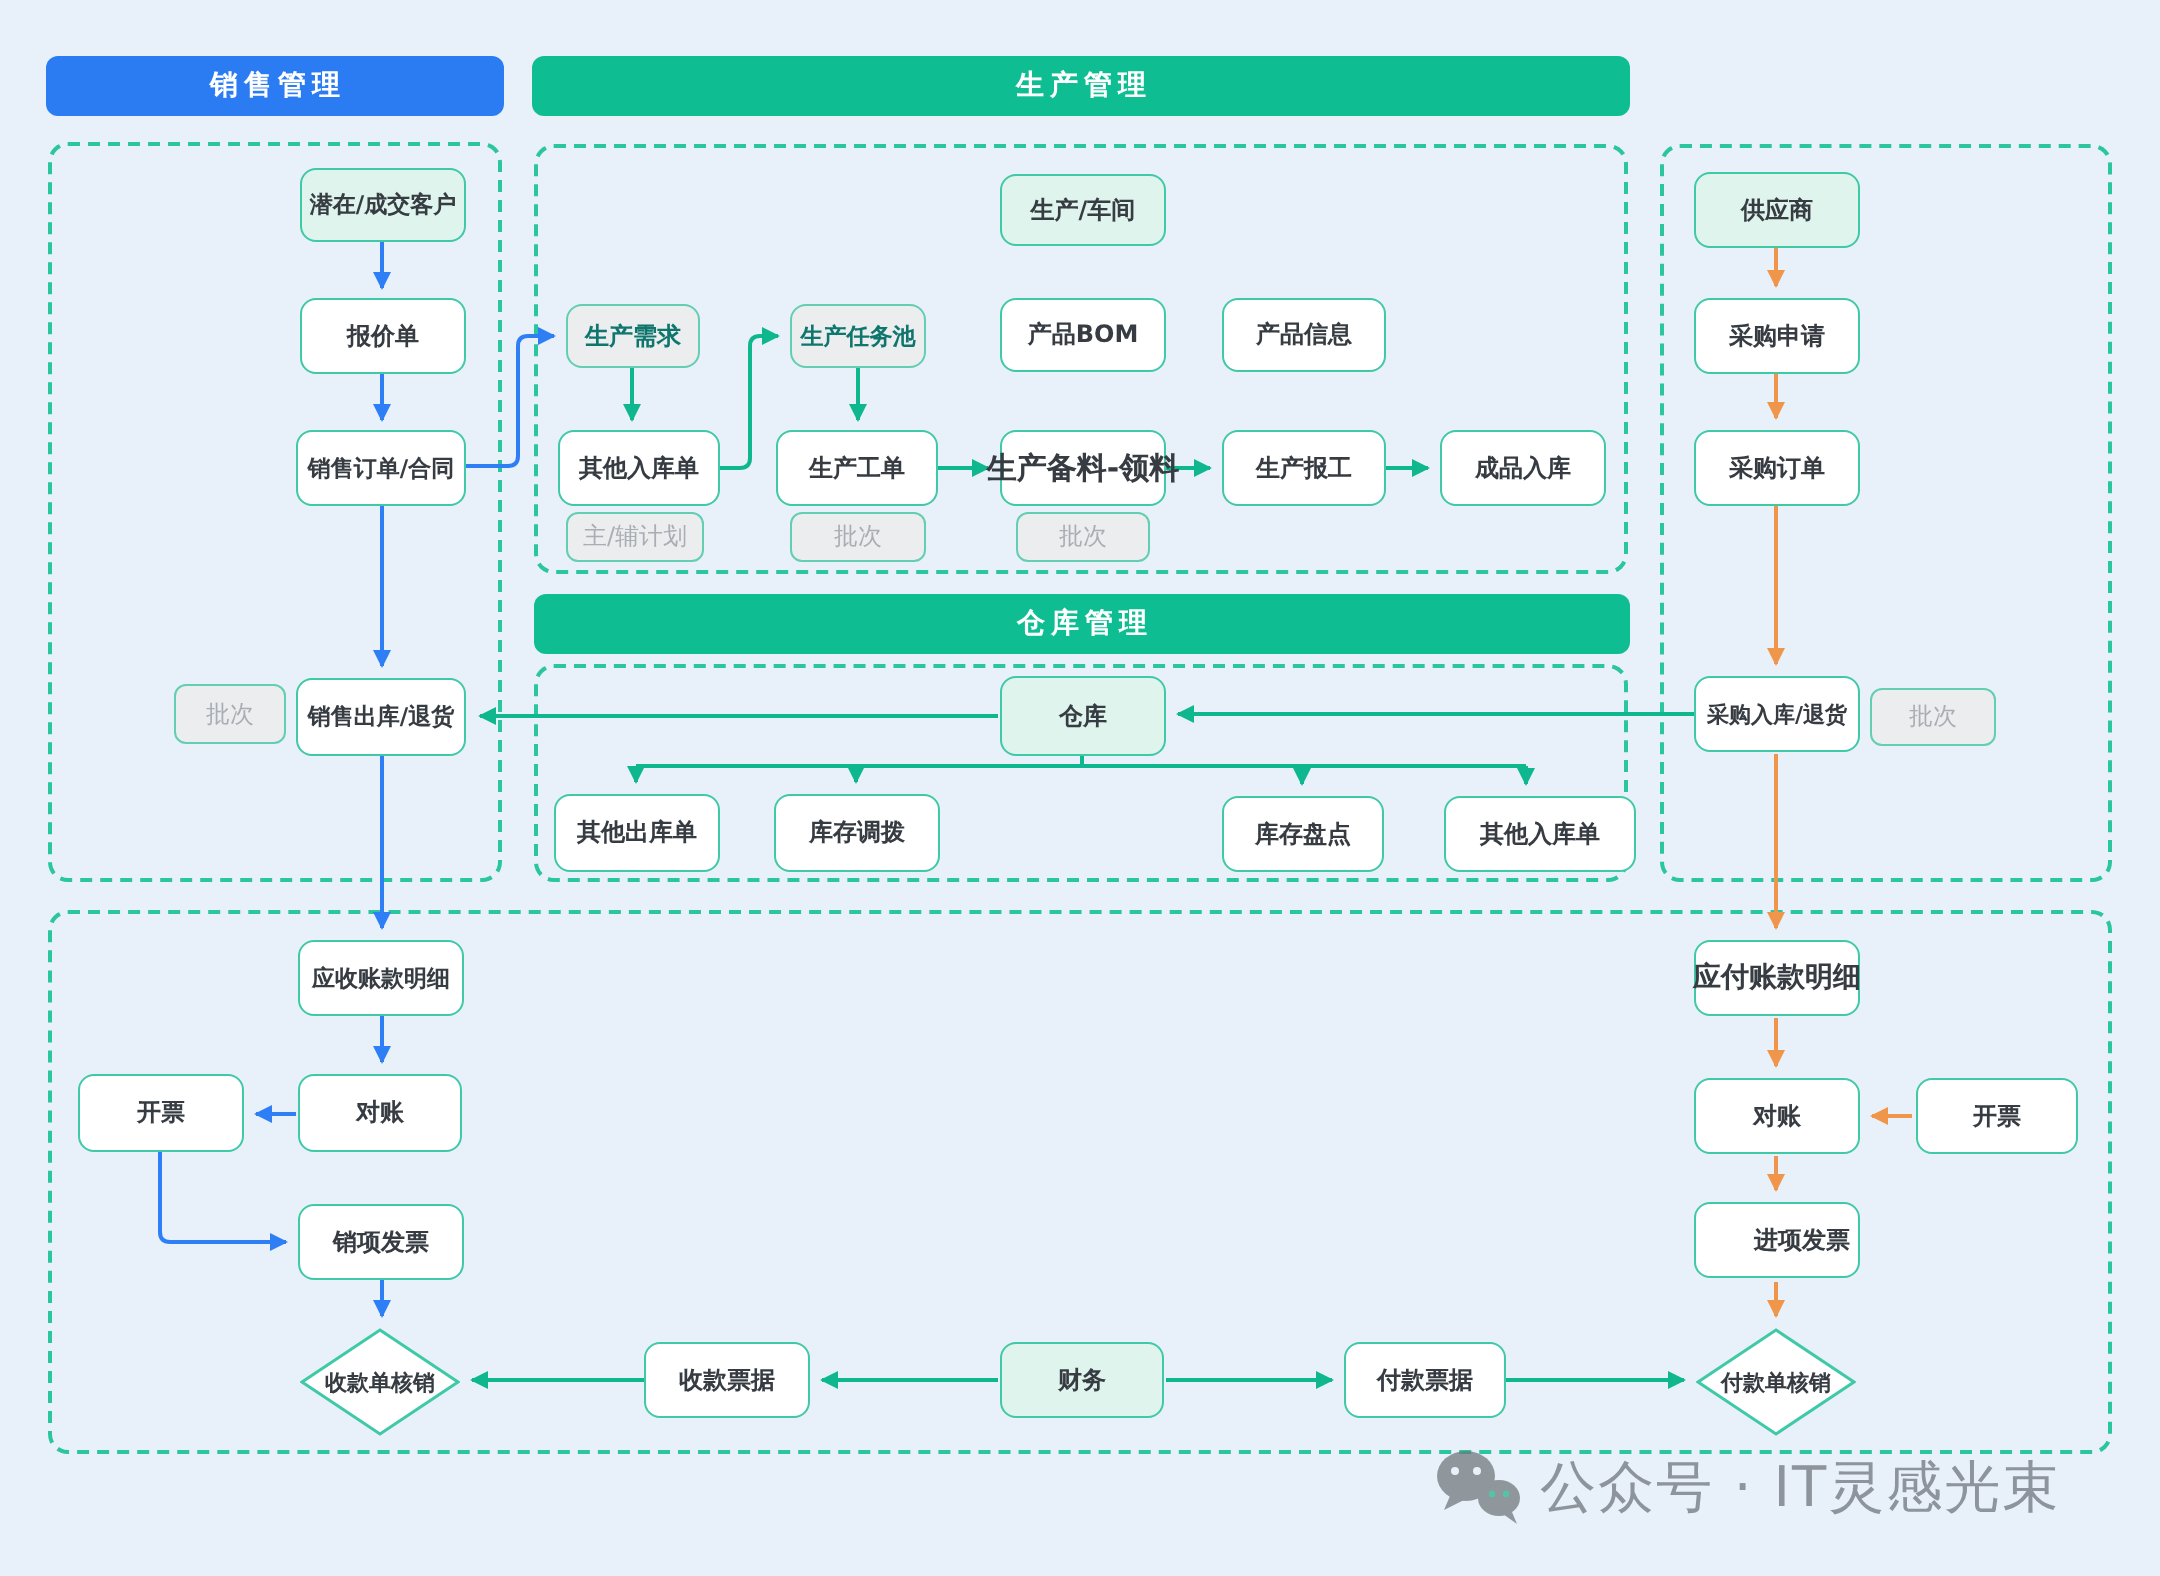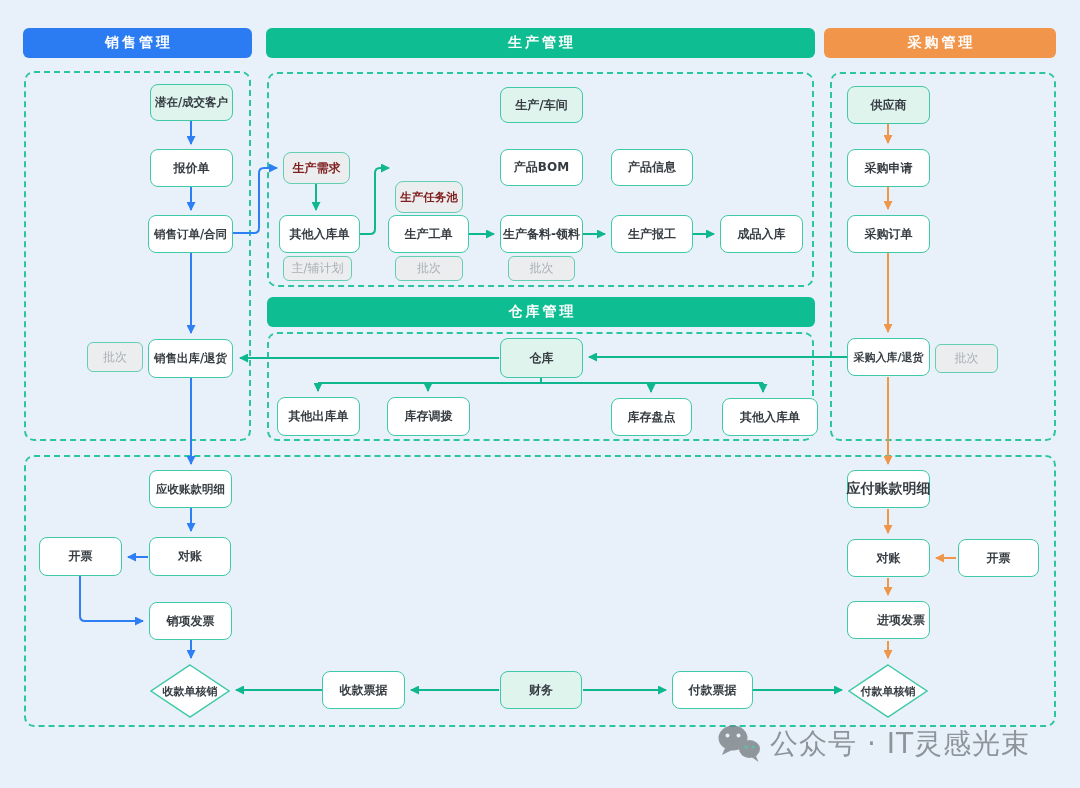--- a/index.html
+++ b/index.html
@@ -15,41 +15,40 @@
 
   .container { position:absolute; border:2px dashed #2BC5A0; border-radius:10px; z-index:0; }
 
   .edges { position:absolute; left:0; top:0; z-index:2; }
 
   .nodes-layer { position:absolute; left:0; top:0; width:100%; height:100%; z-index:3; pointer-events:none; }
   .node { position:absolute; display:flex; align-items:center; justify-content:center;
           border-radius:8px; font-size:12px; font-weight:600; color:#363C42; white-space:nowrap; }
   .node.box     { background:#FFFFFF; border:1.5px solid #3FC9A6; }
   .node.green   { background:#DFF4EC; border:1.5px solid #3FC9A6; }
-  .node.graybox { background:#ECEDEF; border:1.5px solid #63CEB1; color:#7f1d1d;justify-content:center; }
+  .node.graybox { background:#ECEDEF; border:1.5px solid #63CEB1; color:#0f766e;justify-content:center; }
   .node.tag     { background:#ECEDEF; border:1.3px solid #63CEB1; color:#A9AEB4; border-radius:6px; font-weight:500; }
   .node.diamond { background:transparent; border:none; border-radius:0; }
   .node.diamond svg { position:absolute; left:0; top:0; }
   .node.diamond .nlabel { position:relative; font-size:11px; }
   .diamond-shape { fill:#FFFFFF; stroke:#3FC9A6; stroke-width:1.5; }
   .nlabel { position:relative; }
 
   .watermark { position:absolute; left:716px; top:724px; display:flex; align-items:center; gap:8px;
                z-index:6; color:rgba(105,112,118,0.72); }
   .watermark .wm-text { font-size:28px; font-weight:500; letter-spacing:1px; white-space:nowrap; }
   .wm-icon { opacity:0.72; }
 </style>
 </head>
 <body>
 
 <div class="canvas">
 
   <div class="bar bar-blue" style="left:23px;  top:28px;  width:229px;">销售管理</div>
   <div class="bar bar-green" style="left:266px; top:28px;  width:549px;">生产管理</div>
-  <div class="bar bar-orange" style="left:824px; top:28px;  width:232px;">采购管理</div>
   <div class="bar bar-green" style="left:267px; top:297px; width:548px;">仓库管理</div>
 
   <div class="container" style="left:24px;  top:71px;  width:227px; height:370px;"></div>
   <div class="container" style="left:267px; top:72px;  width:547px; height:215px;"></div>
   <div class="container" style="left:267px; top:332px; width:547px; height:109px;"></div>
   <div class="container" style="left:830px; top:72px;  width:226px; height:369px;"></div>
   <div class="container" style="left:24px;  top:455px; width:1032px; height:272px;"></div>
 
   <svg class="edges" width="1080" height="788">
     <defs>
@@ -121,37 +120,37 @@
       </div>
       <div class="node box" style="left: 148px; top: 339px; width: 85px; height: 39px;">
         <span class="nlabel" style="font-size: 11.5px;">销售出库/退货</span>
       </div>
       <div class="node green" style="left: 500px; top: 87px; width: 83px; height: 36px;">
         <span class="nlabel">生产/车间</span>
       </div>
       <div class="node graybox" style="left: 283px; top: 152px; width: 67px; height: 32px;">
         <span class="nlabel">生产需求</span>
       </div>
-      <div class="node graybox" style="left: 395px; top: 152px; width: 68px; height: 32px; margin-top: 29px;">
+      <div class="node graybox" style="left: 395px; top: 152px; width: 68px; height: 32px;">
         <span class="nlabel" style="font-size: 11.5px;">生产任务池</span>
       </div>
       <div class="node box" style="left: 500px; top: 149px; width: 83px; height: 37px;">
         <span class="nlabel">产品BOM</span>
       </div>
       <div class="node box" style="left: 611px; top: 149px; width: 82px; height: 37px;">
         <span class="nlabel">产品信息</span>
       </div>
       <div class="node box" style="left: 279px; top: 215px; width: 81px; height: 38px;">
         <span class="nlabel">其他入库单</span>
       </div>
       <div class="node box" style="left: 388px; top: 215px; width: 81px; height: 38px;">
         <span class="nlabel">生产工单</span>
       </div>
       <div class="node box" style="left: 500px; top: 215px; width: 83px; height: 38px;">
-        <span class="nlabel" style="font-size: 12px;">生产备料-领料</span>
+        <span class="nlabel" style="font-size: 15px;">生产备料-领料</span>
       </div>
       <div class="node box" style="left: 611px; top: 215px; width: 82px; height: 38px;">
         <span class="nlabel">生产报工</span>
       </div>
       <div class="node box" style="left: 720px; top: 215px; width: 83px; height: 38px;">
         <span class="nlabel">成品入库</span>
       </div>
       <div class="node tag" style="left: 283px; top: 256px; width: 69px; height: 25px; text-align: right;">
         <span class="nlabel">主/辅计划</span>
       </div>

